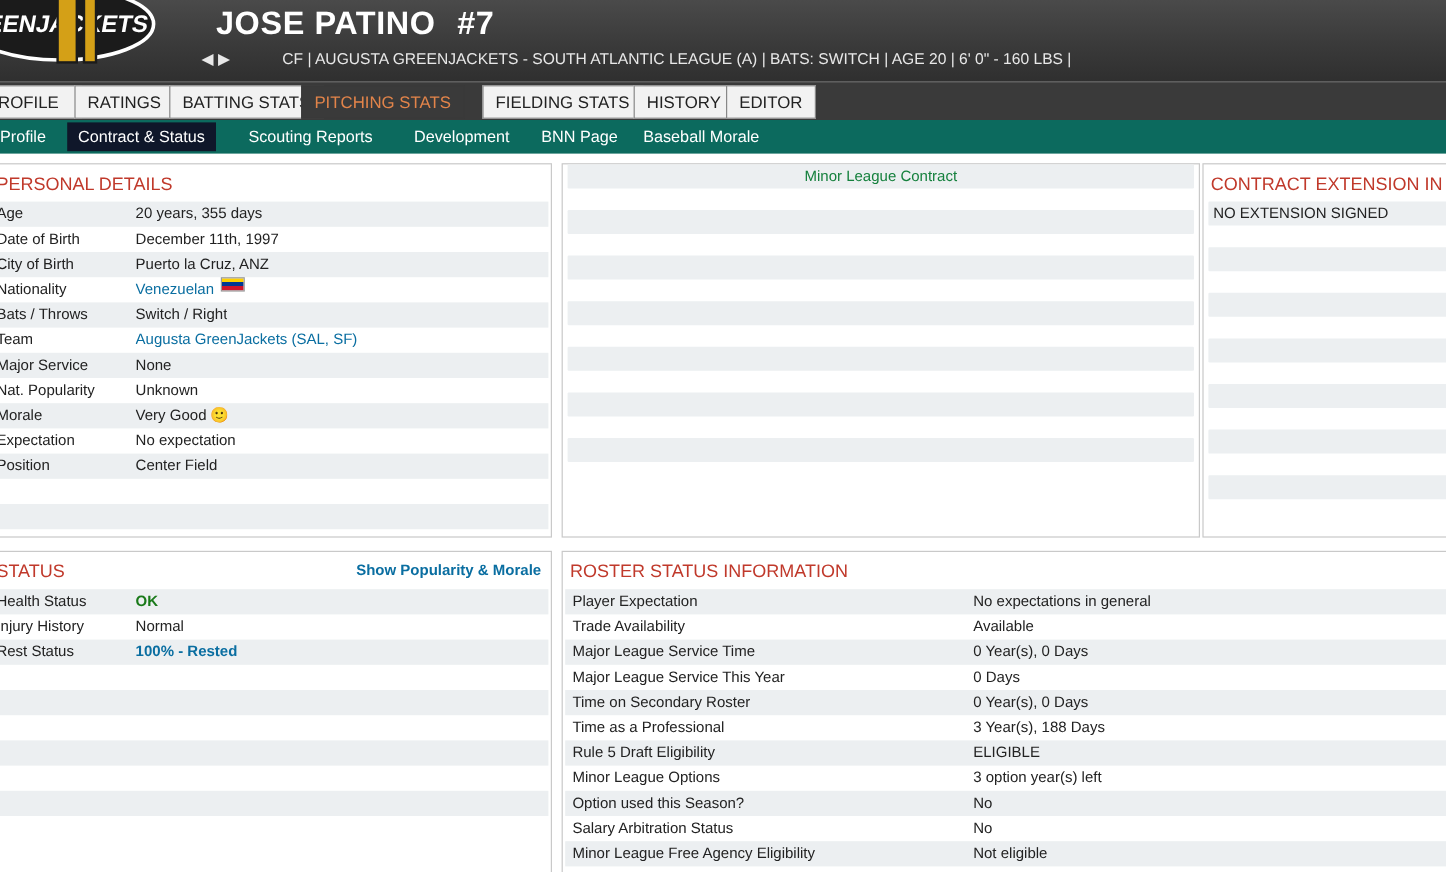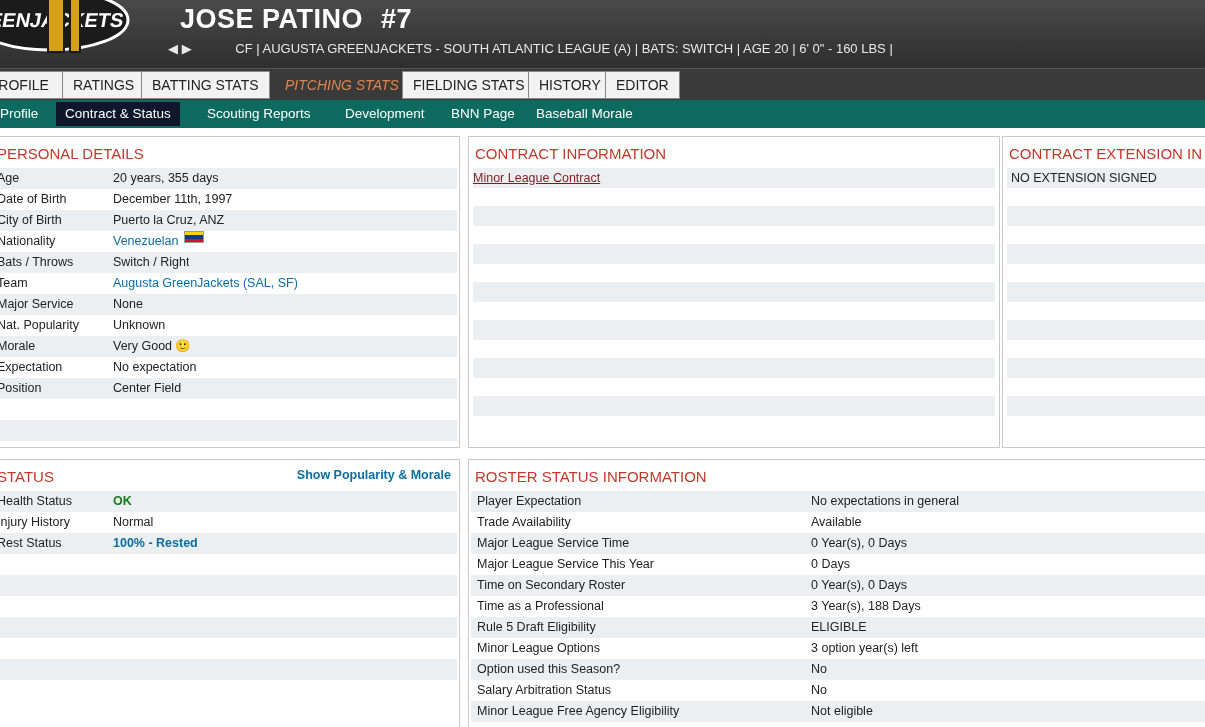--- a/index.html
+++ b/index.html
@@ -142,25 +142,24 @@
   }
 
   
   .bar-row {
     height: 20px;
     margin: 0 4px 18px 4px;
     background: #eceff1;
     border-radius: 1px;
   }
   .bar-row.first {
-    text-align: left;
+    text-align: center;
     line-height: 20px;
     font-size: 12.5px;
-    color: #7f1d1d;
-    text-decoration: underline;
+    color: #15803d;
   }
   .bar-row.textleft {
     text-align: left;
     line-height: 20px;
     padding-left: 4px;
     font-size: 12.5px;
   }
   .bar-row.blank { background: #eceff1; }
 
   .status-link {
@@ -206,21 +205,21 @@
       <span>◀</span>
       <span>▶</span>
       <span class="sub-text">CF | AUGUSTA GREENJACKETS - SOUTH ATLANTIC LEAGUE (A)  |  BATS: SWITCH  |  AGE 20  |  6' 0" - 160 LBS  |</span>
     </div>
   </div>
 
   <div class="tabbar">
     <div class="tab dim" style="left:-22px; width:90px;">PROFILE</div>
     <div class="tab dim" style="left:62px;">RATINGS</div>
     <div class="tab dim" style="left:141px;">BATTING STATS</div>
-    <div class="tab active-orange" style="left:274px;font-style:italic;">PITCHING STATS</div>
+    <div class="tab active-orange" style="left:251px;">PITCHING STATS</div>
     <div class="tab dim" style="left:402px;">FIELDING STATS</div>
     <div class="tab dim" style="left:528px;">HISTORY</div>
     <div class="tab dim" style="left:605px;">EDITOR</div>
   </div>
 
   <div class="subbar">
     <div class="subtab" style="left:-9px;">Profile</div>
     <div class="subtab active" style="left:56px;">Contract &amp; Status</div>
     <div class="subtab" style="left:198px;">Scouting Reports</div>
     <div class="subtab" style="left:336px;">Development</div>
@@ -275,21 +274,20 @@
       <div class="row alt">
         <div class="k">Position</div>
         <div class="v">Center Field</div>
       </div>
       <div class="row"></div>
       <div class="row alt"></div>
     </div>
   </div>
 
   <div class="panel" style="left:468px; top:136px; width:532px; height:312px;">
-    <div class="panel-title">CONTRACT INFORMATION</div>
     <div>
       <div class="bar-row first">Minor League Contract</div>
       <div class="bar-row blank"></div>
       <div class="bar-row blank"></div>
       <div class="bar-row blank"></div>
       <div class="bar-row blank"></div>
       <div class="bar-row blank"></div>
       <div class="bar-row blank"></div>
     </div>
   </div>

